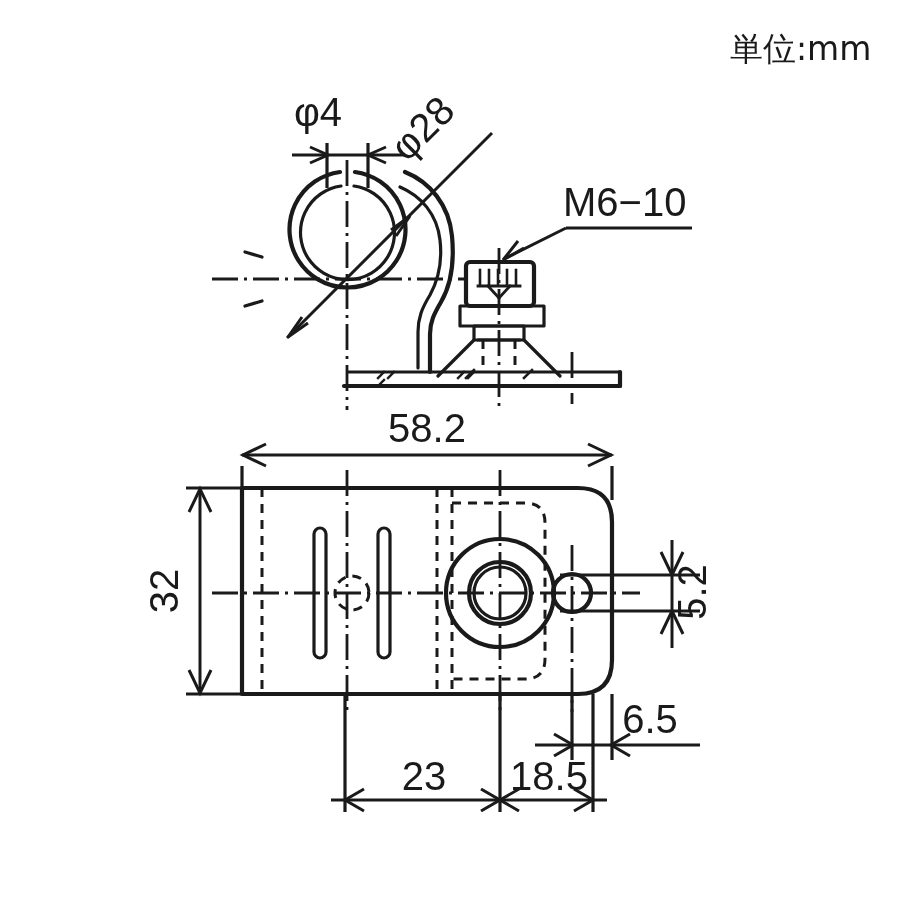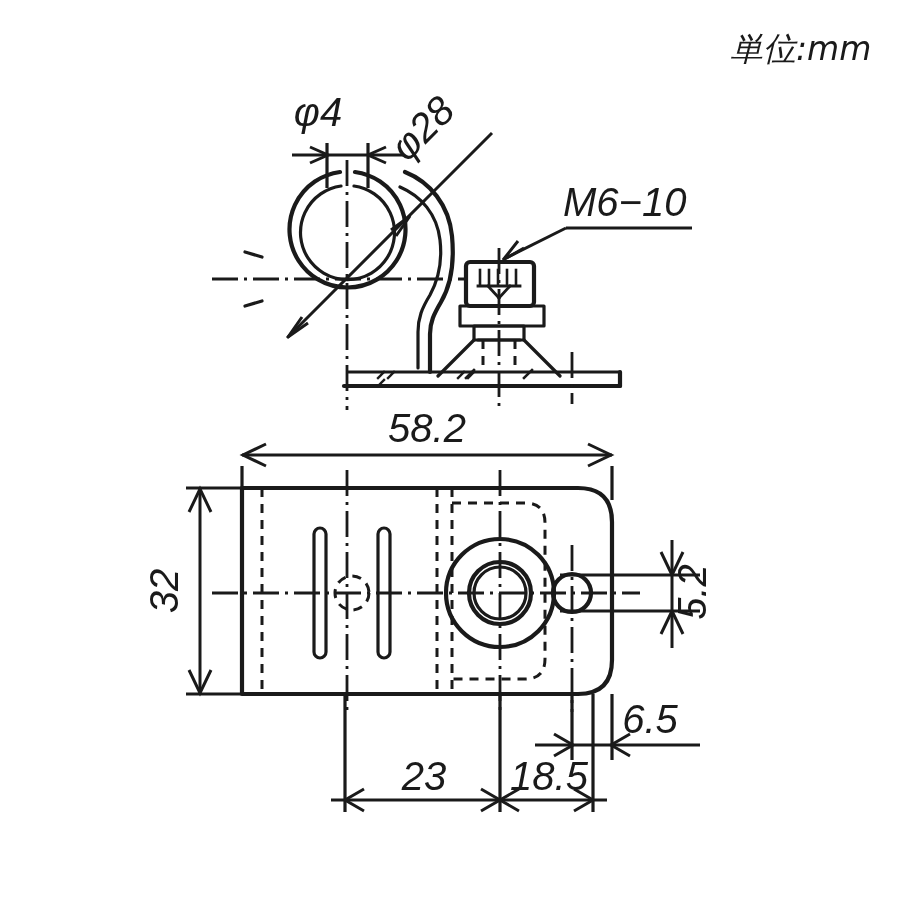--- a/index.html
+++ b/index.html
@@ -11,21 +11,20 @@
     width: 900px;
     height: 900px;
     font-family: "Liberation Sans", sans-serif;
     overflow: hidden;
   }
   #drawing-root {
     position: relative;
     width: 900px;
     height: 900px;
     background: #ffffff;
-    font-style: italic;
   }
   svg#tech-drawing {
     display: block;
     width: 900px;
     height: 900px;
   }
   .ln {
     stroke: #1a1a1a;
     fill: none;
     stroke-linecap: square;

